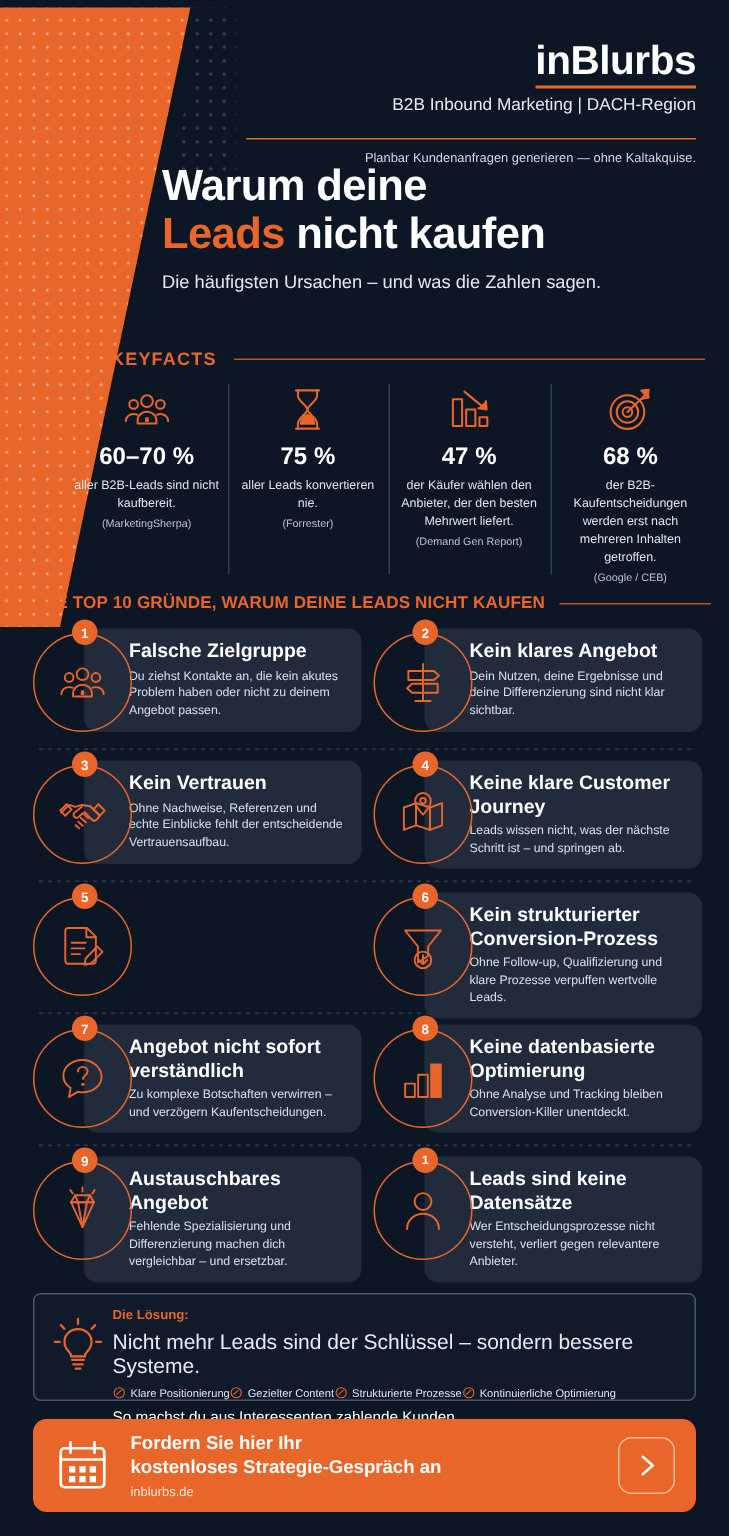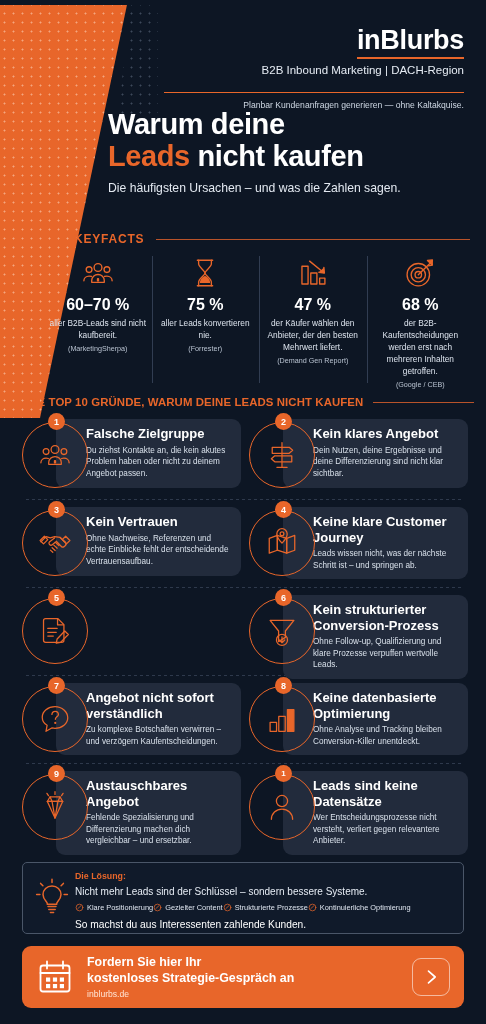--- a/index.html
+++ b/index.html
@@ -103,21 +103,21 @@
   }
 
   
   .sol{
     position:absolute;left:22px;top:862px;width:442px;height:72px;box-sizing:border-box;
     border:1px solid #4a5668;border-radius:5px;background:#101a2a;z-index:5;
     padding:8px 26px 8px 52px;
   }
   .sol .bulb{position:absolute;left:12px;top:14px;width:34px;height:40px;}
   .sol-h{font-size:8.8px;font-weight:bold;color:#e8662a;}
-  .sol-p{font-size:10px;color:#e6ecf4;margin-top:5px;}
+  .sol-p{font-size:14px;color:#e6ecf4;margin-top:5px;}
   .sol-chips{display:flex;margin-top:6px;flex-wrap:nowrap;}
   .chip{display:flex;align-items:center;gap:3px;font-size:7.4px;color:#dfe6f0;white-space:nowrap;}
   .sol-f{font-size:10.2px;color:#ffffff;margin-top:7px;}
 
   
   .cta{
     position:absolute;left:22px;top:946px;width:442px;height:62px;box-sizing:border-box;
     background:#e8662a;border-radius:9px;z-index:5;
     display:flex;align-items:center;padding:0 14px;
   }

